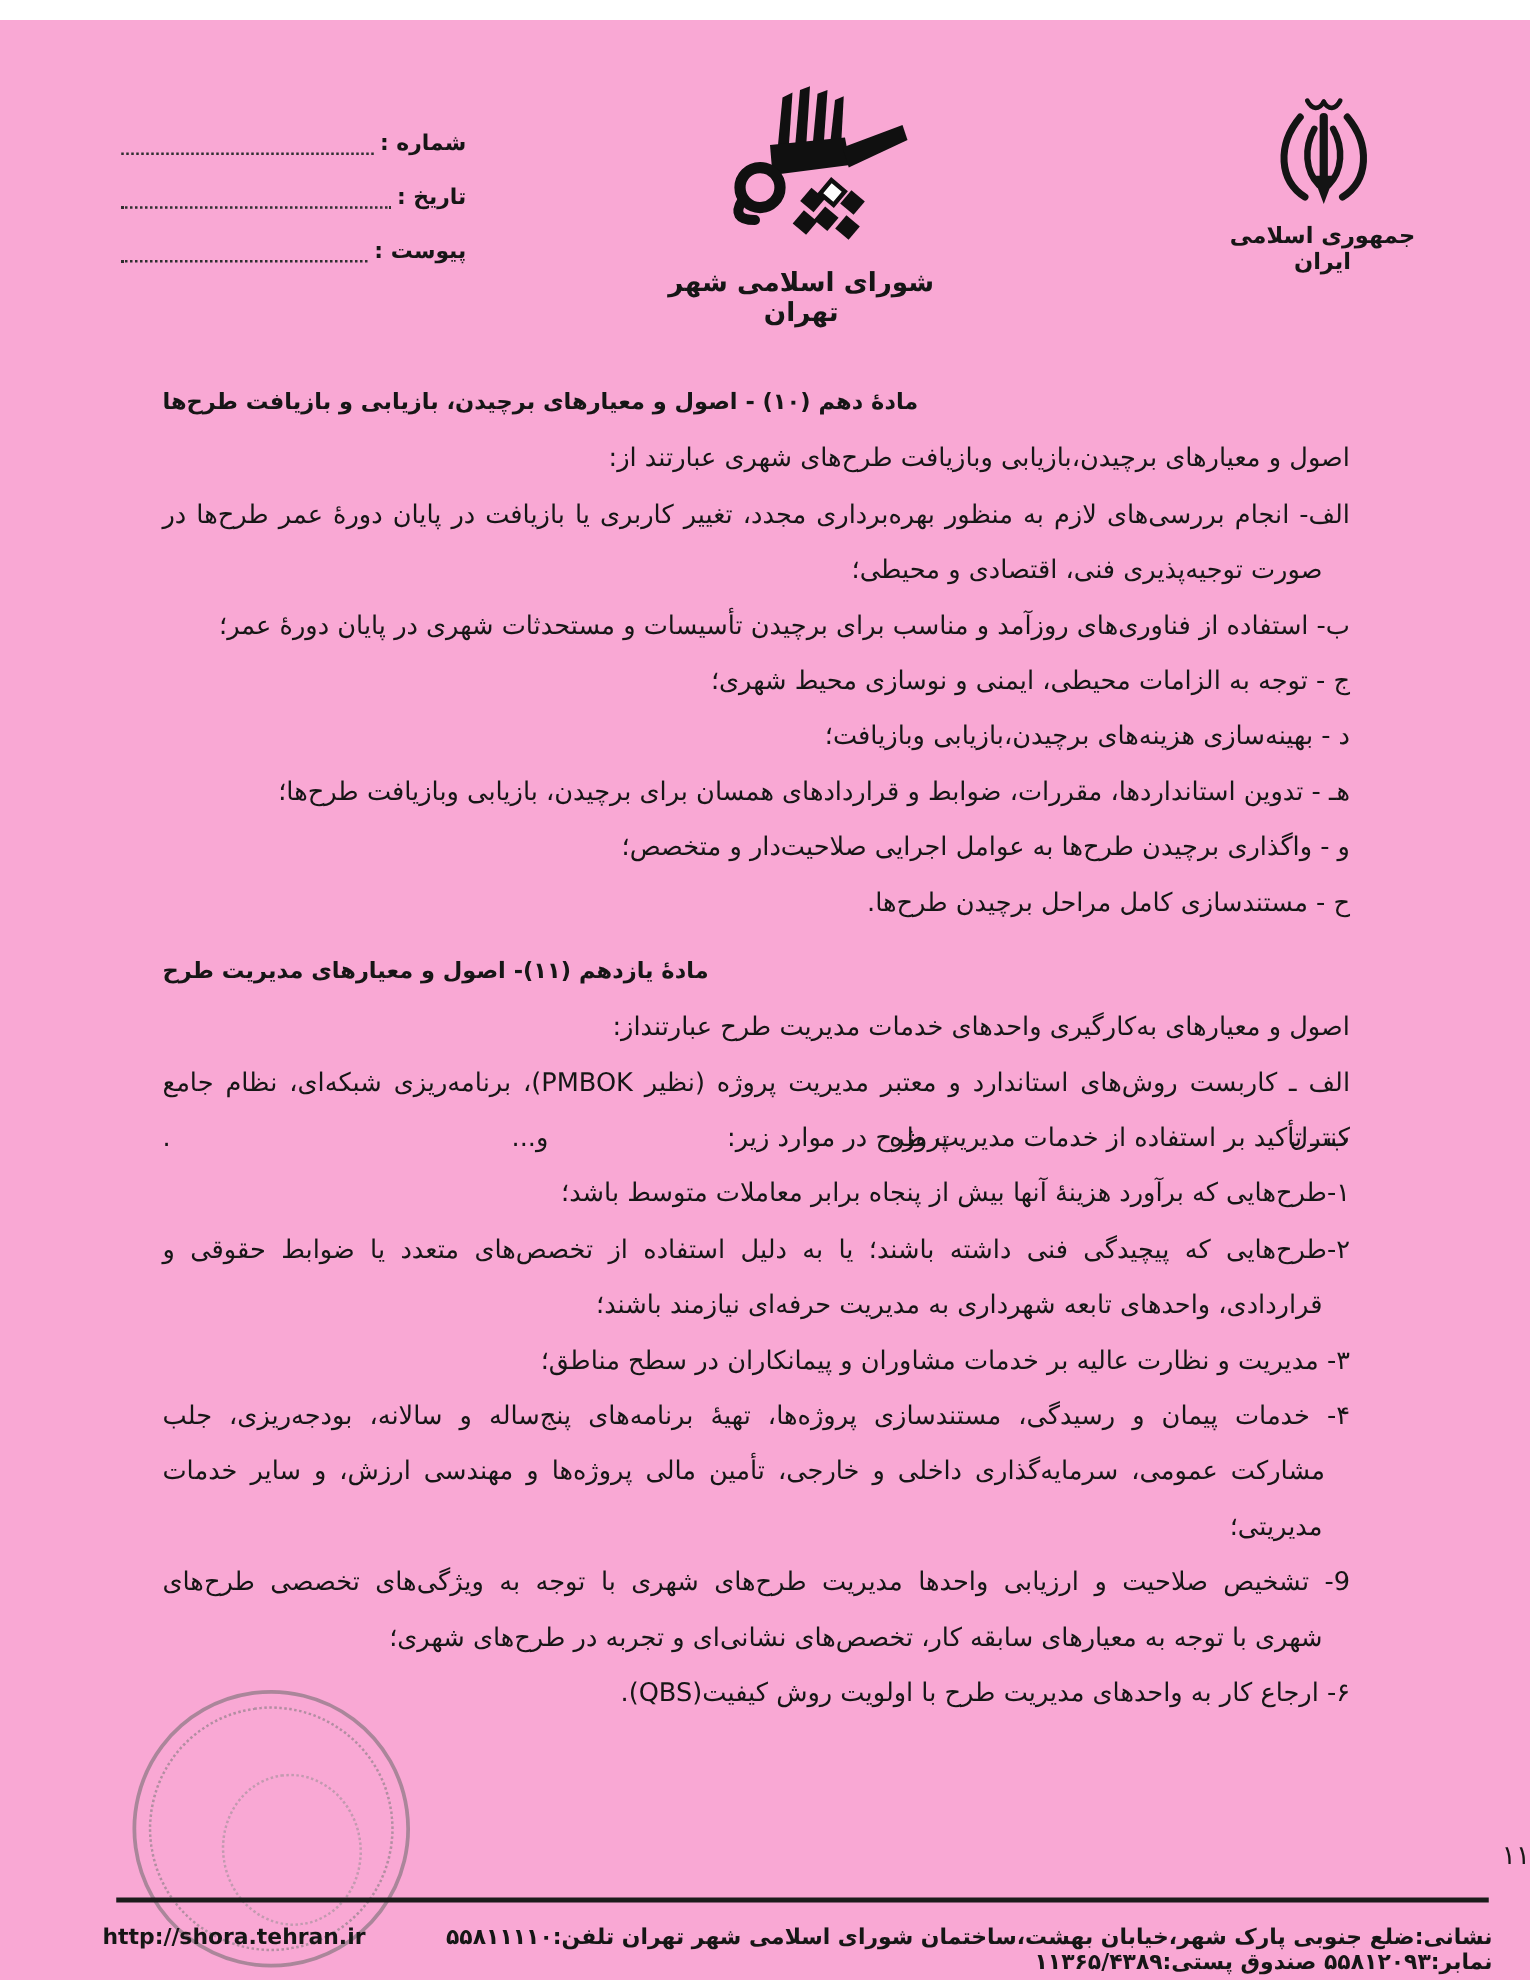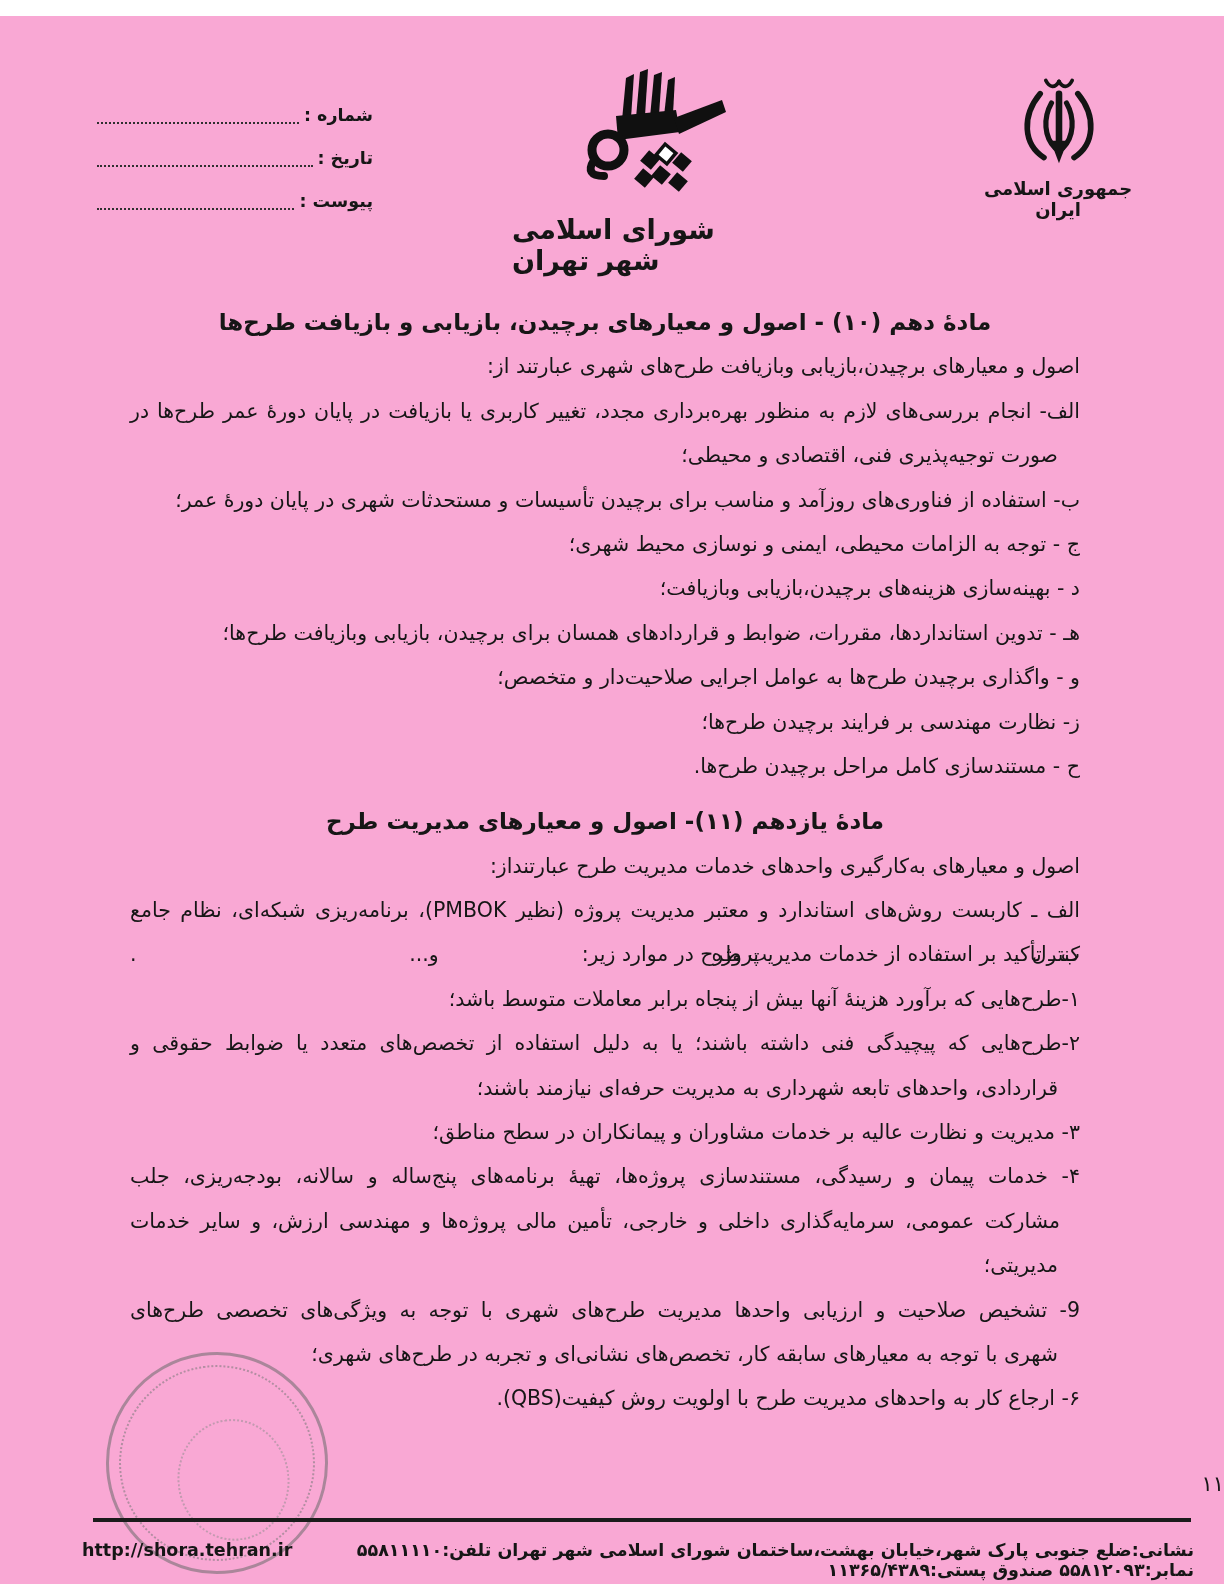--- a/index.html
+++ b/index.html
@@ -7,36 +7,36 @@
         font-family:"DejaVu Sans",sans-serif;color:#161616;overflow:hidden;margin:16px auto;}
 
   
   .form-fields{position:absolute;left:95px;top:84px;width:278px;}
   .form-row{display:flex;direction:rtl;align-items:flex-end;height:24px;margin-bottom:19px;}
   .form-label{font-weight:bold;font-size:17.5px;white-space:nowrap;line-height:1;}
   .form-dots{flex:1;border-bottom:2.5px dotted #2f2f2f;margin-left:2px;margin-right:5px;height:4px;}
 
   
   .council-logo{position:absolute;left:558px;top:46px;}
-  .council-caption{position:absolute;left:512px;top:198px;width:258px;text-align:left;
-                   font-size:27px;font-weight:bold;direction:rtl;}
+  .council-caption{position:absolute;left:512px;top:198px;width:258px;text-align:center;
+                   font-size:21px;font-weight:bold;direction:rtl;}
 
   
   .emblem{position:absolute;left:1012px;top:56px;}
   .emblem-caption{position:absolute;left:966px;top:162px;width:184px;text-align:center;
                   font-size:18px;font-weight:bold;direction:rtl;}
 
   
   .doc-body{position:absolute;left:130px;top:284px;width:950px;direction:rtl;font-size:20.5px;}
   .line{height:44.4px;line-height:44.4px;}
   .line.right{}
   .line.indent{text-align:right;padding-right:22px;box-sizing:border-box;}
   .line.justify{text-align:justify;text-align-last:justify;}
   .line.justify-indent{text-align:justify;text-align-last:justify;padding-right:20px;box-sizing:border-box;}
-  .line.title,.line.title2{font-weight:bold;font-size:23px;text-align:center;}
+  .line.title,.line.title2{font-weight:bold;font-size:18px;text-align:left;}
   .line.title2{margin-top:11px;}
 
   
   .page-number{position:absolute;left:0;right:0;top:1456px;text-align:right;font-size:21px;}
   .footer-rule{position:absolute;left:93px;top:1502px;width:1098px;height:3.5px;background:#1b1b1b;}
   .footer{position:absolute;left:82px;top:1524px;width:1112px;direction:rtl;display:flex;
           justify-content:space-between;align-items:baseline;font-weight:bold;font-size:17.5px;}
   .footer-url{direction:ltr;font-family:"DejaVu Sans",sans-serif;}
 
   
@@ -108,21 +108,20 @@
   <div class="doc-body">
       <div class="line title">مادهٔ دهم (۱۰) - اصول و معیارهای  برچیدن، بازیابی و بازیافت طرح‌ها</div>
       <div class="line right">اصول و معیارهای  برچیدن،بازیابی وبازیافت طرح‌های شهری عبارتند از:</div>
       <div class="line justify">الف- انجام بررسی‌های لازم به منظور بهره‌برداری مجدد، تغییر کاربری یا بازیافت در پایان دورهٔ عمر طرح‌ها در</div>
       <div class="line indent">صورت توجیه‌پذیری فنی، اقتصادی و محیطی؛</div>
       <div class="line right">ب- استفاده از فناوری‌های روزآمد و مناسب برای برچیدن تأسیسات و مستحدثات شهری در پایان دورهٔ عمر؛</div>
       <div class="line right">ج - توجه به الزامات محیطی، ایمنی و نوسازی محیط شهری؛</div>
       <div class="line right">د - بهینه‌سازی هزینه‌های برچیدن،بازیابی وبازیافت؛</div>
       <div class="line right">هـ - تدوین استانداردها، مقررات، ضوابط و قراردادهای همسان برای برچیدن، بازیابی وبازیافت طرح‌ها؛</div>
       <div class="line right">و - واگذاری برچیدن طرح‌ها به عوامل اجرایی صلاحیت‌دار و متخصص؛</div>
-      <div class="line right">ز- نظارت مهندسی بر فرایند برچیدن طرح‌ها؛</div>
       <div class="line right">ح - مستندسازی کامل مراحل برچیدن طرح‌ها.</div>
       <div class="line title2">مادهٔ یازدهم (۱۱)- اصول و معیارهای  مدیریت طرح</div>
       <div class="line right">اصول و معیارهای  به‌کارگیری واحدهای خدمات مدیریت طرح عبارتنداز:</div>
       <div class="line justify">الف ـ کاربست روش‌های استاندارد و معتبر مدیریت پروژه (نظیر PMBOK)، برنامه‌ریزی شبکه‌ای، نظام جامع کنترل پروژه و... .</div>
       <div class="line right">ب ـ تأکید بر استفاده از خدمات مدیریت طرح در موارد زیر:</div>
       <div class="line right">۱-طرح‌هایی که برآورد هزینهٔ آنها بیش از پنجاه برابر معاملات متوسط باشد؛</div>
       <div class="line justify">۲-طرح‌هایی که پیچیدگی فنی داشته باشند؛ یا به دلیل استفاده از تخصص‌های متعدد یا ضوابط حقوقی و</div>
       <div class="line indent">قراردادی، واحدهای تابعه شهرداری به مدیریت حرفه‌ای نیازمند باشند؛</div>
       <div class="line right">۳- مدیریت و نظارت عالیه بر خدمات مشاوران و پیمانکاران در سطح مناطق؛</div>
       <div class="line justify">۴- خدمات پیمان و رسیدگی، مستندسازی پروژه‌ها، تهیهٔ برنامه‌های پنج‌ساله و سالانه، بودجه‌ریزی، جلب</div>

